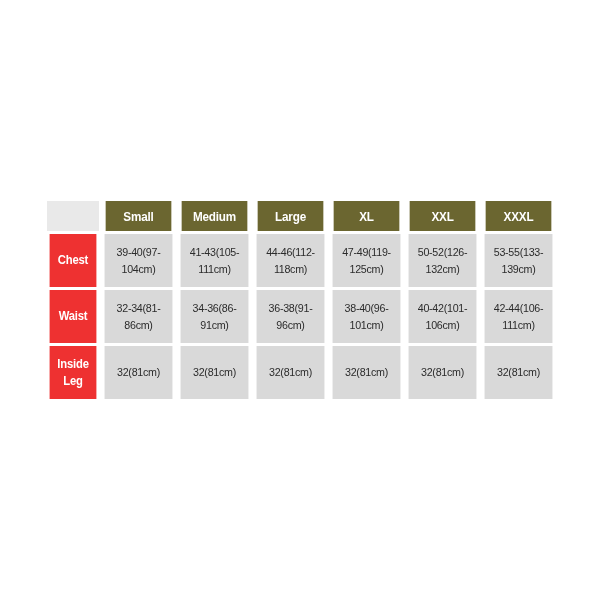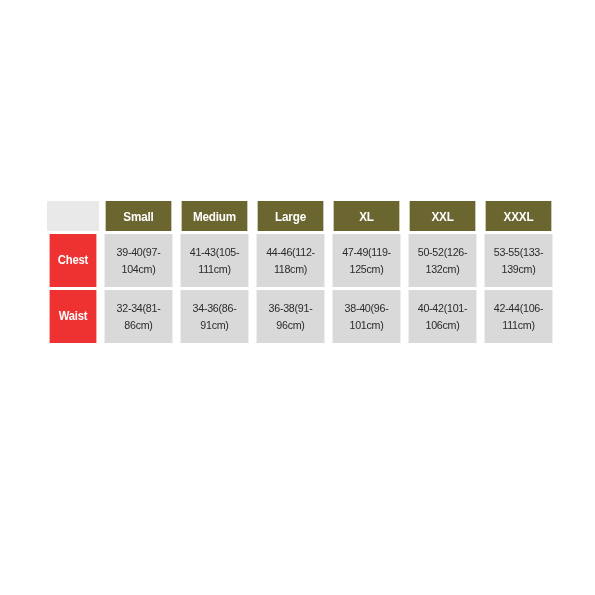--- a/index.html
+++ b/index.html
@@ -156,17 +156,38 @@
           <span class="cell-text">38-40(96-101cm)</span>
         </td>
         <td class="measure-cell">
           <span class="cell-text">40-42(101-106cm)</span>
         </td>
         <td class="measure-cell">
           <span class="cell-text">42-44(106-111cm)</span>
         </td>
       </tr>
 
+      <tr>
+        <td class="row-label">Inside Leg</td>
+        <td class="measure-cell">
+          <span class="cell-text">32(81cm)</span>
+        </td>
+        <td class="measure-cell">
+          <span class="cell-text">32(81cm)</span>
+        </td>
+        <td class="measure-cell">
+          <span class="cell-text">32(81cm)</span>
+        </td>
+        <td class="measure-cell">
+          <span class="cell-text">32(81cm)</span>
+        </td>
+        <td class="measure-cell">
+          <span class="cell-text">32(81cm)</span>
+        </td>
+        <td class="measure-cell">
+          <span class="cell-text">32(81cm)</span>
+        </td>
+      </tr>
 
     </tbody>
   </table>
 
 </div>
 
 </body></html>

